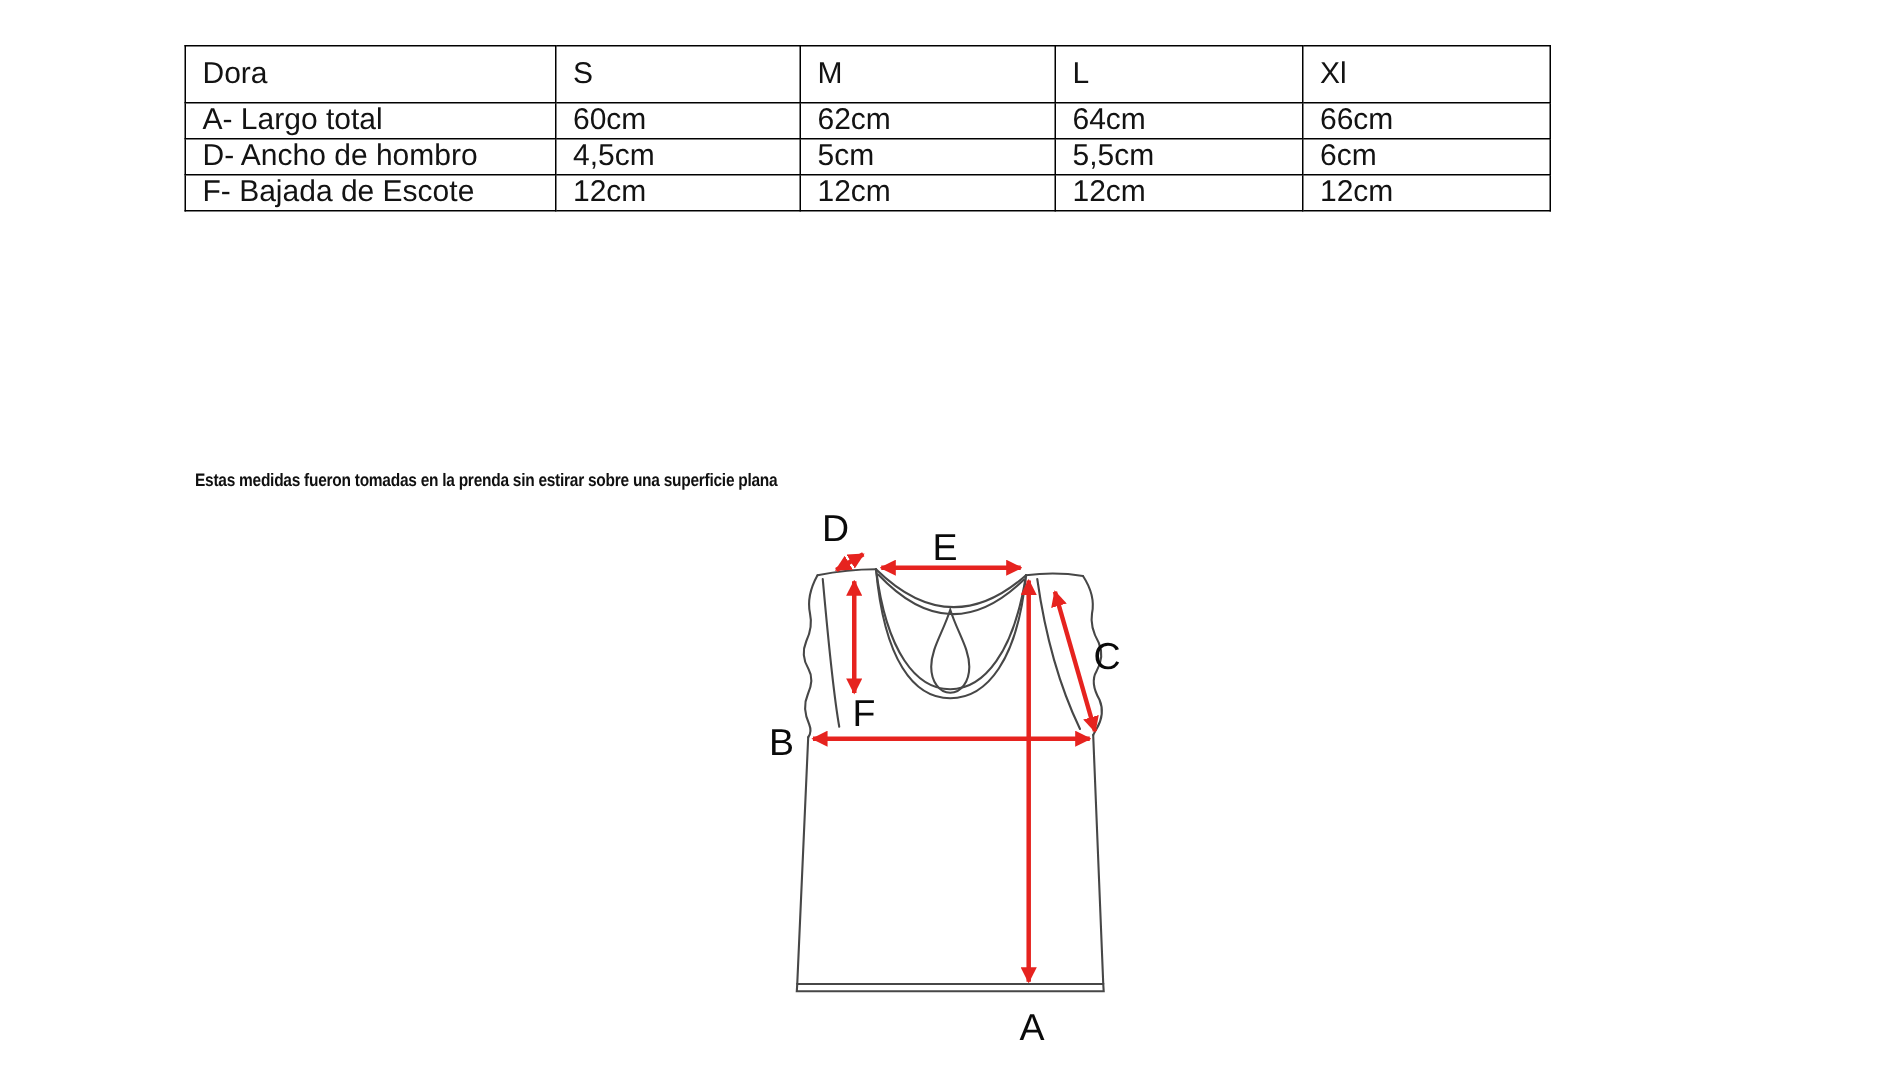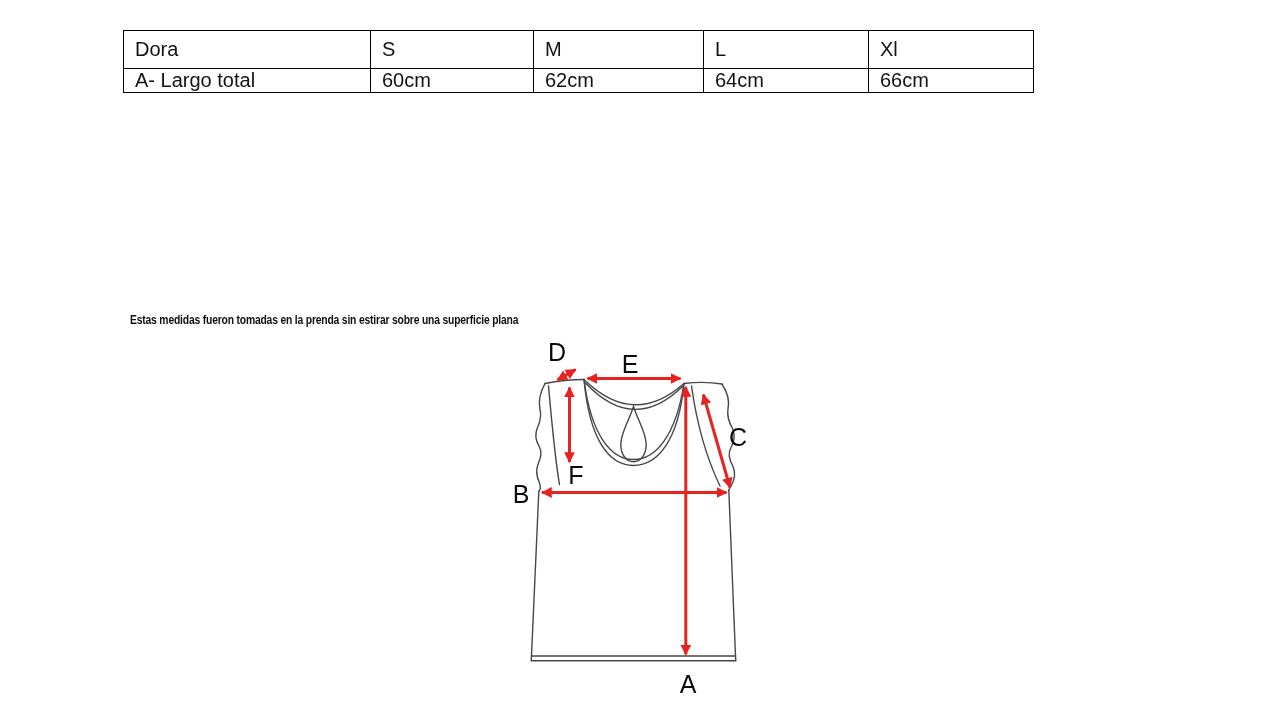--- a/index.html
+++ b/index.html
@@ -78,20 +78,34 @@
         <td>L</td>
         <td>Xl</td>
       </tr>
       <tr>
         <td>A- Largo total</td>
         <td>60cm</td>
         <td>62cm</td>
         <td>64cm</td>
         <td>66cm</td>
       </tr>
+      <tr>
+        <td>D- Ancho de hombro</td>
+        <td>4,5cm</td>
+        <td>5cm</td>
+        <td>5,5cm</td>
+        <td>6cm</td>
+      </tr>
+      <tr>
+        <td>F- Bajada de Escote</td>
+        <td>12cm</td>
+        <td>12cm</td>
+        <td>12cm</td>
+        <td>12cm</td>
+      </tr>
     </tbody>
   </table>
 
   <div class="footnote">Estas medidas fueron tomadas en la prenda sin estirar sobre una superficie plana</div>
 
   <svg class="diagram" width="290" height="375" viewBox="0 0 290 375">
     <defs>
       <marker id="ah-end" viewBox="0 0 10 10" refX="9" refY="5" markerWidth="3.6" markerHeight="3.6" orient="auto">
         <path d="M0,0 L10,5 L0,10 Z" fill="#e6231f"></path>
       </marker>

